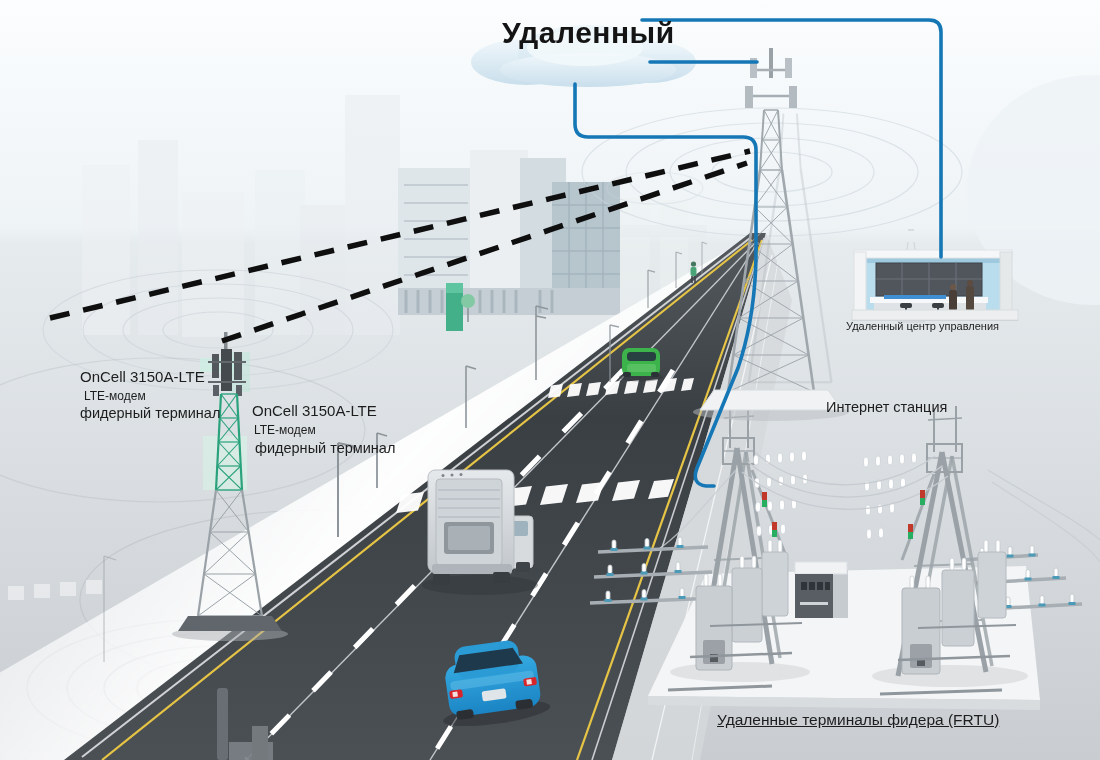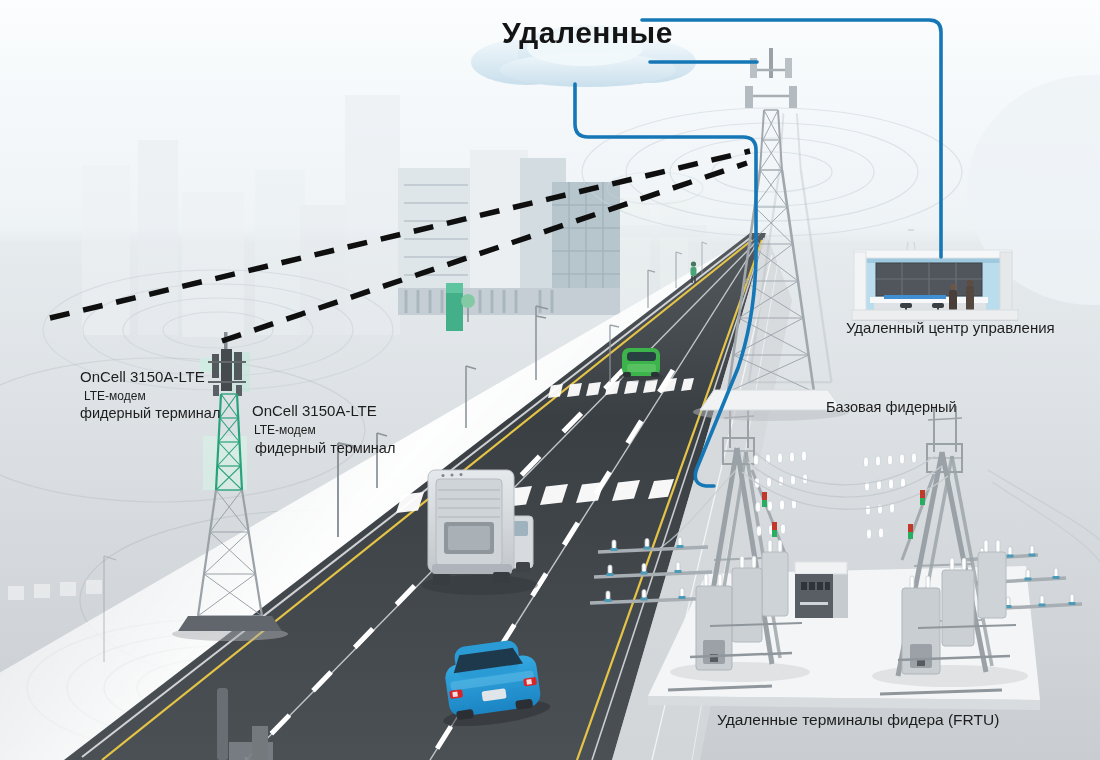--- a/index.html
+++ b/index.html
@@ -650,29 +650,29 @@
     <path d="M650,62 H757"></path>
     <path d="M575,84 V124 Q575,137 588,137 H743 Q756,137 756,150 V242 Q757,312 738,368 L697,468 Q691,484 706,486 H714"></path>
   </g>
 
   <g fill="none" style="stroke:var(--wireless-dash)" stroke-width="5.5" stroke-dasharray="20 14">
     <path d="M50,318 L750,151"></path>
     <path d="M222,341 L747,163"></path>
   </g>
 </svg>
 
-<div class="title">Удаленные</div>
+<div class="title">Удаленный</div>
 
 <div class="lbl bold" style="left:80px;top:369px;font-size:15px;">OnCell 3150A-LTE</div>
 <div class="lbl" style="left:84px;top:390px;font-size:12px;">LTE-модем</div>
 <div class="lbl" style="left:80px;top:406px;font-size:14.5px;">фидерный терминал</div>
 
 <div class="lbl bold" style="left:252px;top:403px;font-size:15px;">OnCell 3150A-LTE</div>
 <div class="lbl" style="left:254px;top:424px;font-size:12px;">LTE-модем</div>
 <div class="lbl" style="left:255px;top:441px;font-size:14.5px;">фидерный терминал</div>
 
-<div class="lbl" style="left:846px;top:320px;font-size:15px;">Удаленный центр управления</div>
-
-<div class="lbl" style="left:826px;top:400px;font-size:14.5px;">Базовая фидерный</div>
-
-<div class="lbl" style="left:717px;top:711px;font-size:15.5px;">Удаленные терминалы фидера (FRTU)</div>
+<div class="lbl" style="left:846px;top:320px;font-size:11px;">Удаленный центр управления</div>
+
+<div class="lbl" style="left:826px;top:400px;font-size:14.5px;">Интернет станция</div>
+
+<div class="lbl" style="left:717px;top:711px;font-size:15.5px;text-decoration:underline;">Удаленные терминалы фидера (FRTU)</div>
 
 </div>
 
 </body></html>

